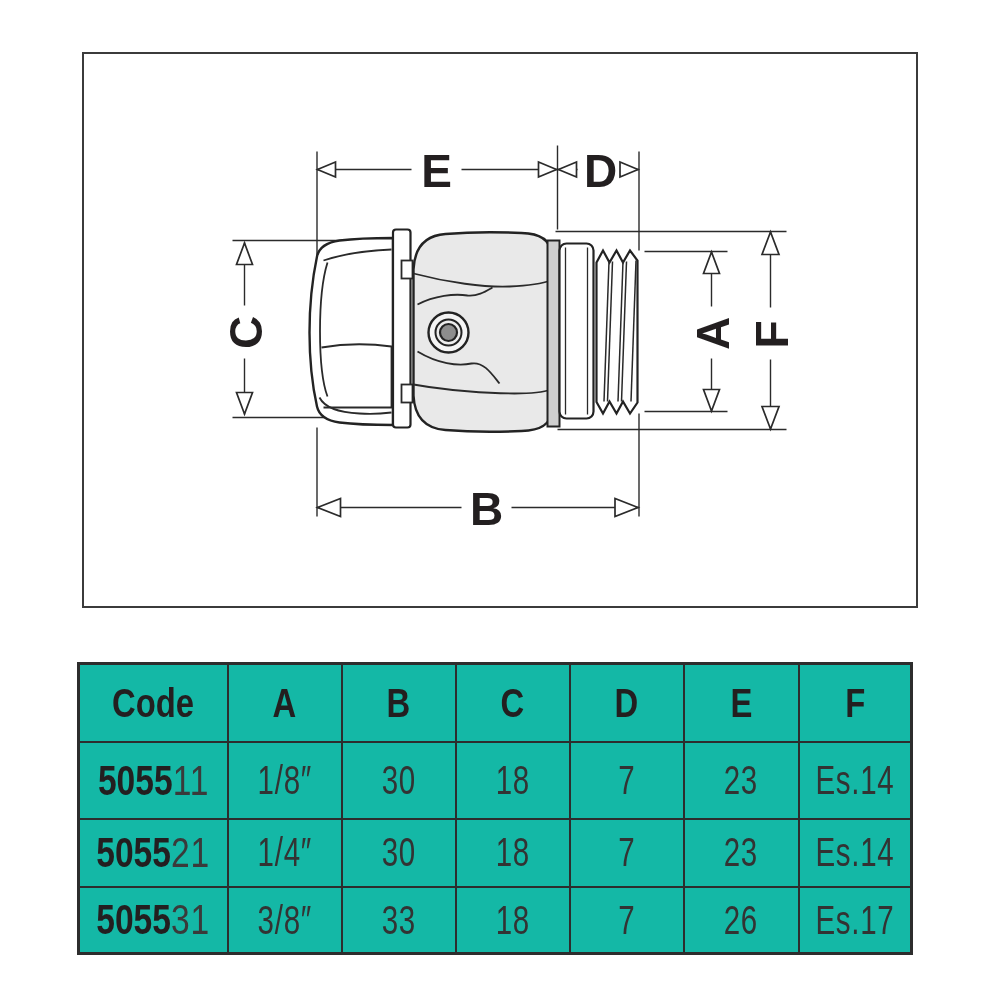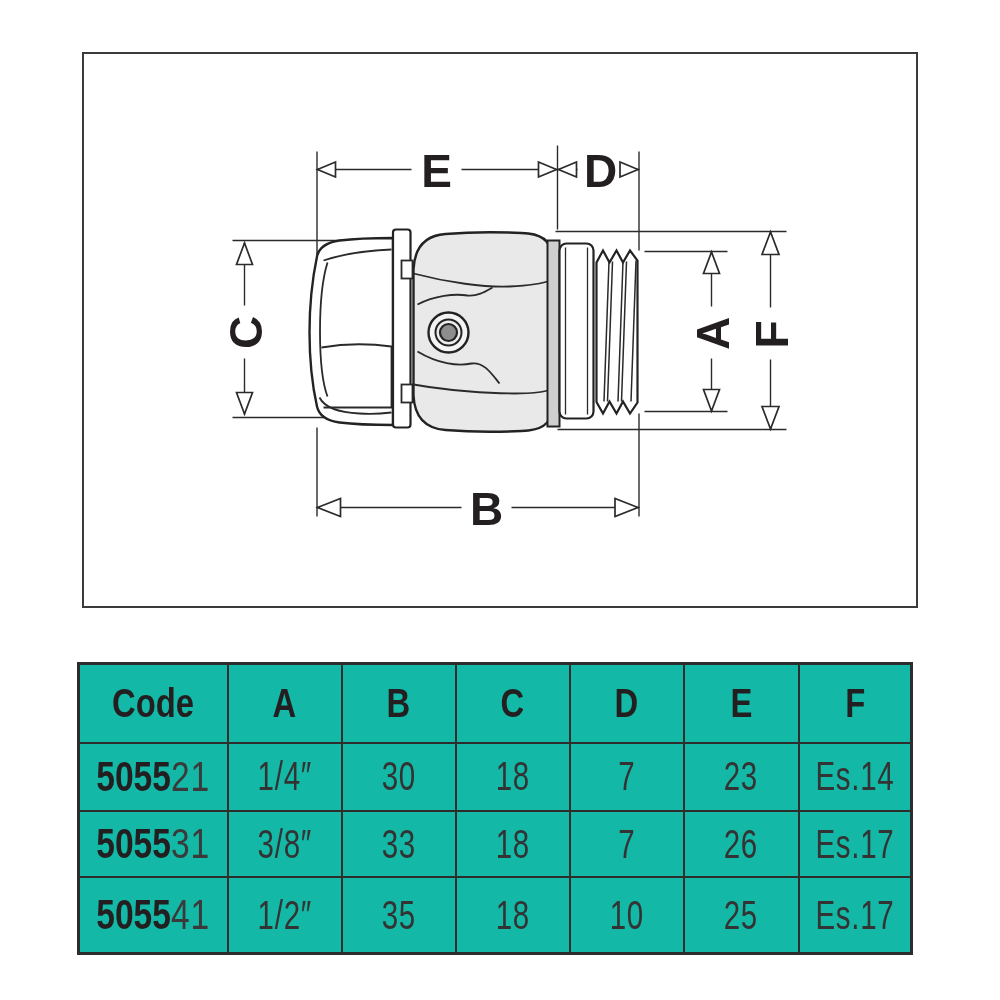--- a/index.html
+++ b/index.html
@@ -163,41 +163,41 @@
   <tbody>
       <tr style="height:60px">
     <th><span class="hdr">Code</span></th>
     <th><span class="hdr">A</span></th>
     <th><span class="hdr">B</span></th>
     <th><span class="hdr">C</span></th>
     <th><span class="hdr">D</span></th>
     <th><span class="hdr">E</span></th>
     <th><span class="hdr">F</span></th>
   </tr>
+  <tr style="height:58px">
+    <td><span class="code-wrap"><span class="code-bold">5055</span><span class="code-light">11</span></span></td>
+    <td><span class="val">1/8″</span></td>
+    <td><span class="val">30</span></td>
+    <td><span class="val">18</span></td>
+    <td><span class="val">7</span></td>
+    <td><span class="val">23</span></td>
+    <td><span class="val">Es.14</span></td>
+  </tr>
   <tr style="height:52px">
     <td><span class="code-wrap"><span class="code-bold">5055</span><span class="code-light">21</span></span></td>
     <td><span class="val">1/4″</span></td>
     <td><span class="val">30</span></td>
     <td><span class="val">18</span></td>
     <td><span class="val">7</span></td>
     <td><span class="val">23</span></td>
     <td><span class="val">Es.14</span></td>
   </tr>
   <tr style="height:50px">
     <td><span class="code-wrap"><span class="code-bold">5055</span><span class="code-light">31</span></span></td>
     <td><span class="val">3/8″</span></td>
     <td><span class="val">33</span></td>
     <td><span class="val">18</span></td>
     <td><span class="val">7</span></td>
     <td><span class="val">26</span></td>
     <td><span class="val">Es.17</span></td>
   </tr>
-  <tr style="height:58px">
-    <td><span class="code-wrap"><span class="code-bold">5055</span><span class="code-light">41</span></span></td>
-    <td><span class="val">1/2″</span></td>
-    <td><span class="val">35</span></td>
-    <td><span class="val">18</span></td>
-    <td><span class="val">10</span></td>
-    <td><span class="val">25</span></td>
-    <td><span class="val">Es.17</span></td>
-  </tr>
 </tbody>
   </table>
 
 </body></html>

